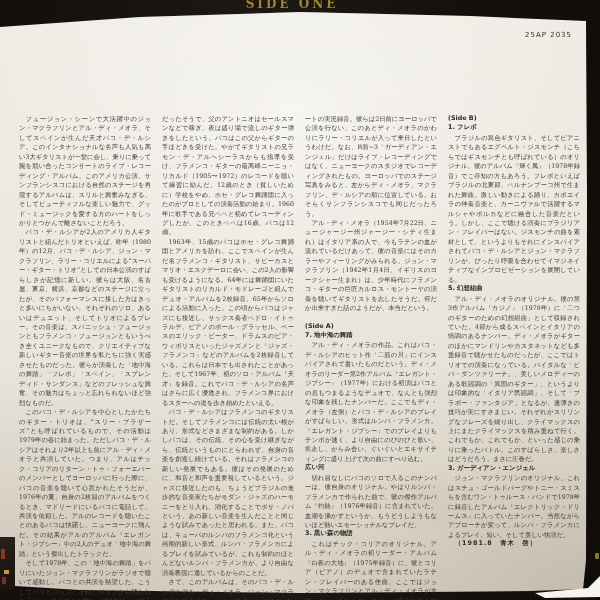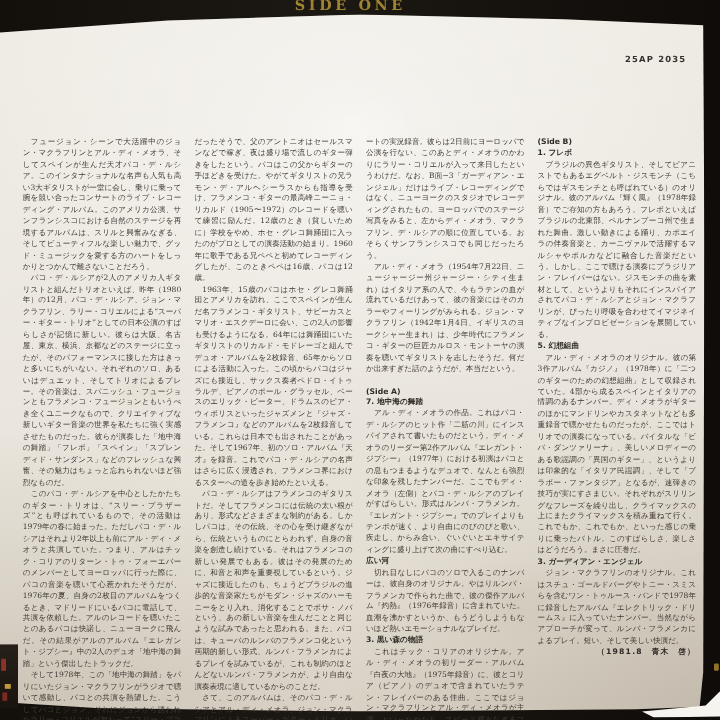--- a/index.html
+++ b/index.html
@@ -28,22 +28,22 @@
       linear-gradient(175deg,#f0ede6 0%,#ebe7df 50%,#e3ddd2 78%,#d6cfc2 100%);
   }
   .paper::after{
     content:"";position:absolute;inset:0;pointer-events:none;
     background:
       radial-gradient(60px 40px at 120px 320px, rgba(150,130,100,0.06), transparent 70%),
       radial-gradient(80px 50px at 430px 500px, rgba(150,130,100,0.07), transparent 70%),
       radial-gradient(70px 45px at 300px 110px, rgba(255,255,255,0.25), transparent 70%);
   }
   .catalog{
-    position:absolute;top:46px;left:500px;width:72px;z-index:3;
-    text-align:right;font-size:7px;font-weight:bold;letter-spacing:1px;
+    position:absolute;top:31px;left:500px;width:72px;z-index:3;
+    text-align:right;font-size:7px;font-weight:normal;letter-spacing:1px;
     color:#34302b;font-family:"DejaVu Sans", sans-serif;
   }
   
   .columns{
     position:absolute;top:69px;left:19px;z-index:3;
     display:flex;gap:11px;
   }
   .col{
     width:132px;height:502px;overflow:hidden;
     font-family:"DejaVu Serif", serif;
@@ -53,21 +53,21 @@
   }
   .col p{margin:0;text-indent:1.05em;}
   .col p.cont{text-indent:0;}
   .heading{
     margin:0;text-indent:0;text-align:left;
     font-family:"DejaVu Sans", sans-serif;font-weight:bold;
     font-size:6.4px;line-height:9.45px;color:#2e2a25;
   }
   .side-label{margin-top:9px;}
   .credit{
-    margin:5px 0 0 0;text-indent:0;text-align:right;
+    margin:5px 0 0 0;text-indent:0;text-align:left;
     font-family:"DejaVu Sans", sans-serif;font-weight:bold;
     font-size:6.4px;letter-spacing:1px;color:#2e2a25;
   }
   
   .spine{
     position:absolute;left:0;top:537px;width:15px;height:53px;z-index:4;
     background:linear-gradient(180deg,#262019 0%,#1a1410 100%);
   }
   .fleck{position:absolute;}
   .fleck.red1{left:1px;top:12px;width:4px;height:10px;background:#8e3126;}

